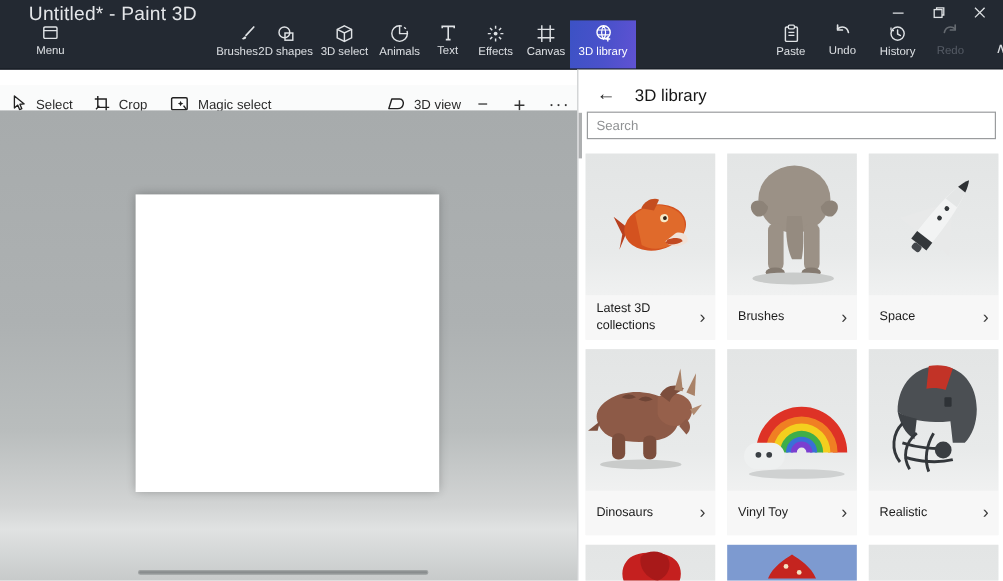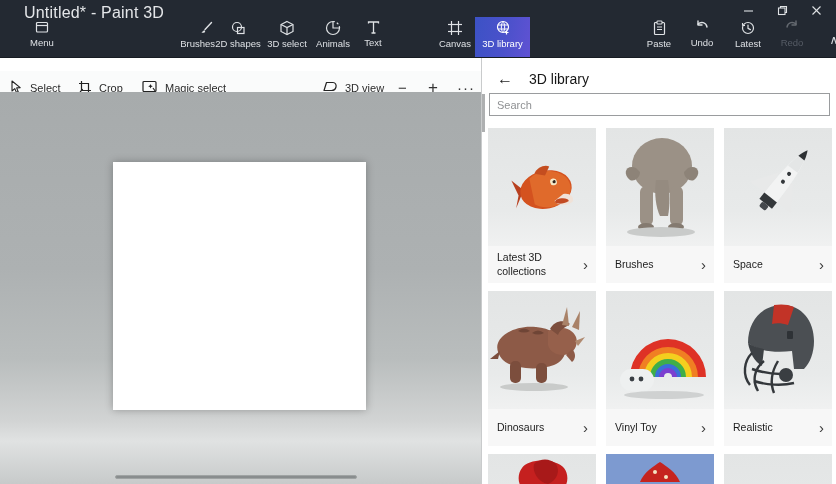--- a/index.html
+++ b/index.html
@@ -146,20 +146,38 @@
 
       <div class="rtool" style="left:343px; width:36px;">
         <span>
           <svg width="15" height="15" viewBox="0 0 15 15">
               <path d="M2.5 3.5 V2 H12.5 V3.5 M7.5 2 V13 M5.5 13 H9.5" fill="none" stroke="#dfe2e5" stroke-width="1.3"></path>
             </svg>
         </span>
         <span class="lbl">Text</span>
       </div>
 
+      <div class="rtool" style="left:379px; width:44px;">
+        <span>
+          <svg width="16" height="16" viewBox="0 0 16 16">
+              <g stroke="#dfe2e5" stroke-width="1.2" fill="none">
+                <line x1="8" y1="1.5" x2="8" y2="4"></line>
+                <line x1="8" y1="12" x2="8" y2="14.5"></line>
+                <line x1="1.5" y1="8" x2="4" y2="8"></line>
+                <line x1="12" y1="8" x2="14.5" y2="8"></line>
+                <line x1="3.4" y1="3.4" x2="5.2" y2="5.2"></line>
+                <line x1="10.8" y1="10.8" x2="12.6" y2="12.6"></line>
+                <line x1="12.6" y1="3.4" x2="10.8" y2="5.2"></line>
+                <line x1="5.2" y1="10.8" x2="3.4" y2="12.6"></line>
+              </g>
+              <circle cx="8" cy="8" r="1.6" fill="#dfe2e5"></circle>
+            </svg>
+        </span>
+        <span class="lbl">Effects</span>
+      </div>
 
       <div class="rtool" style="left:423px; width:40px;">
         <span>
           <svg width="16" height="16" viewBox="0 0 16 16">
               <g stroke="#dfe2e5" stroke-width="1.2">
                 <line x1="4.5" y1="1" x2="4.5" y2="15"></line>
                 <line x1="11.5" y1="1" x2="11.5" y2="15"></line>
                 <line x1="1" y1="4.5" x2="15" y2="4.5"></line>
                 <line x1="1" y1="11.5" x2="15" y2="11.5"></line>
               </g>
@@ -202,21 +220,21 @@
       </div>
 
       <div class="rtool" style="left:714px; width:44px;">
         <span>
           <svg width="16" height="16" viewBox="0 0 16 16">
               <circle cx="8" cy="8" r="5.5" fill="none" stroke="#dfe2e5" stroke-width="1.2"></circle>
               <path d="M8 5 V8.3 L10.4 9.6" fill="none" stroke="#dfe2e5" stroke-width="1.2" stroke-linecap="round"></path>
               <path d="M2.5 5.5 L2.5 3 M2.5 5.5 L5 5.5" stroke="#dfe2e5" stroke-width="1.1"></path>
             </svg>
         </span>
-        <span class="lbl">Latest</span>
+        <span class="lbl">History</span>
       </div>
 
       <div class="rtool disabled" style="left:760px; width:40px;">
         <span>
           <svg width="16" height="15" viewBox="0 0 16 15">
               <path d="M12 4 C9 1.5 4 2 3 7" fill="none" stroke="#dfe2e5" stroke-width="1.4" stroke-linecap="round"></path>
               <path d="M12 1 V5 H8" fill="none" stroke="#dfe2e5" stroke-width="1.4" stroke-linecap="round" stroke-linejoin="round"></path>
             </svg>
         </span>
         <span class="lbl">Redo</span>

